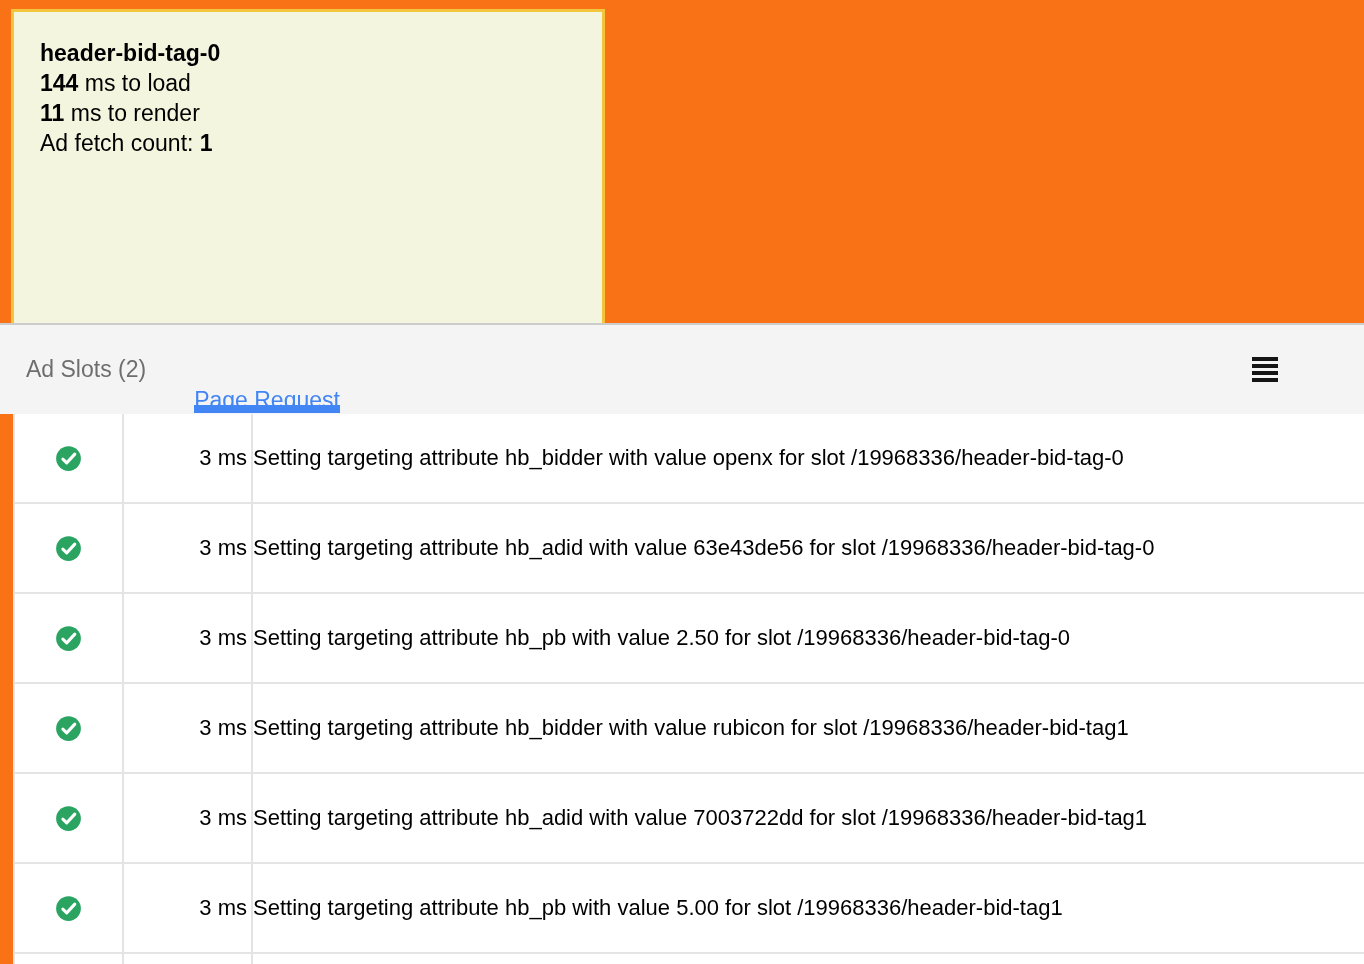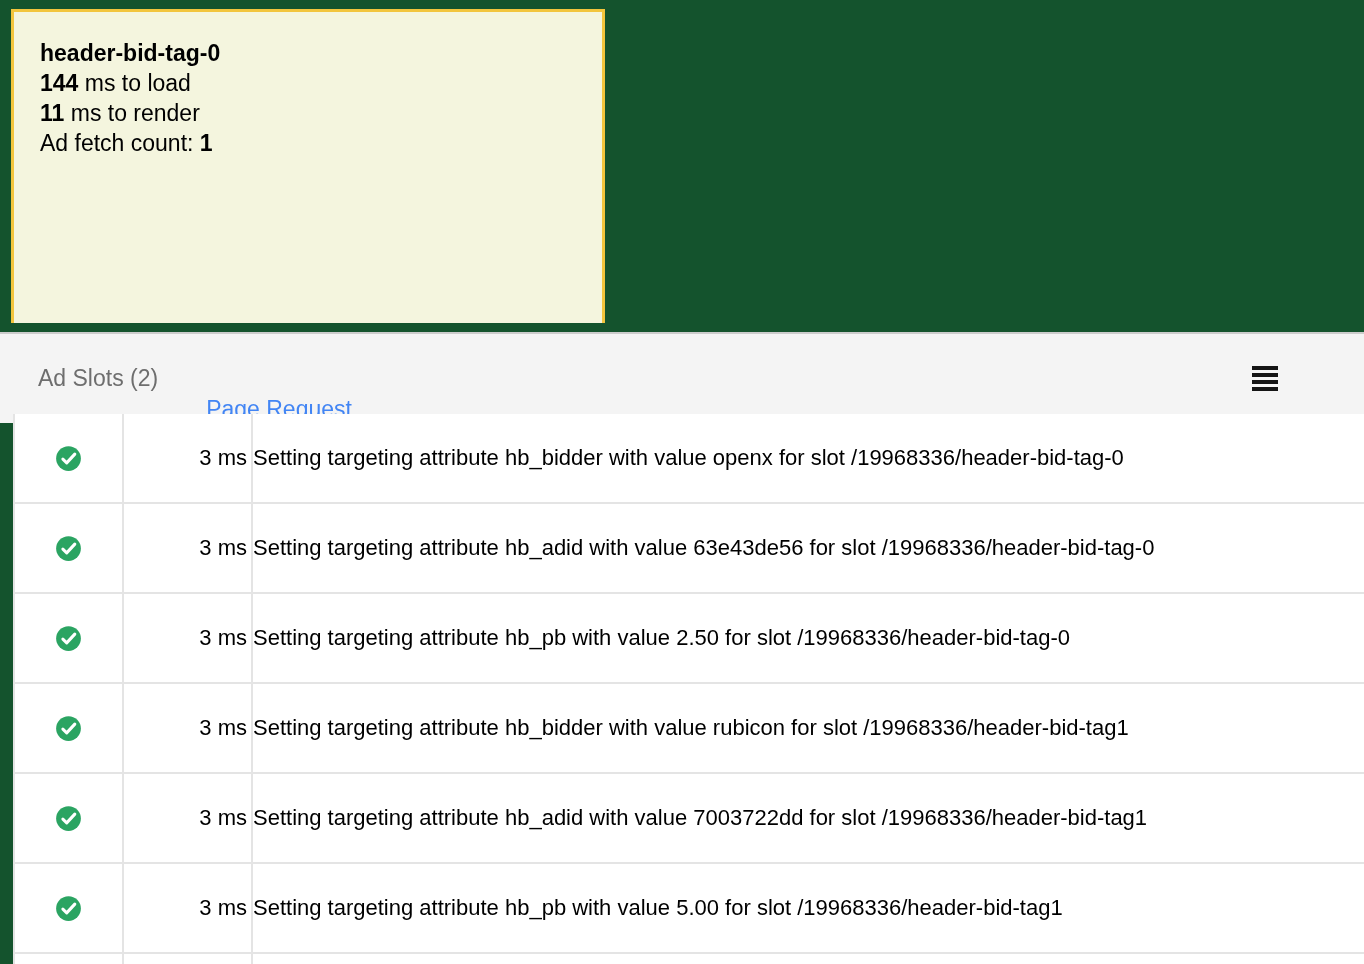--- a/index.html
+++ b/index.html
@@ -4,38 +4,38 @@
 <style>
   :root{
     --overlay-bg:#F4F5DE; --overlay-border:#F2C53D;
     --tabbar-bg:#F4F4F4; --tabbar-border:#CCCCCC;
     --tab-inactive:#6E6E6E; --accent-blue:#4285F4;
     --row-border:#E4E4E4; --check-green:#2BA462; --text:#000000;
   }
   *{box-sizing:border-box;margin:0;padding:0;}
   html,body{background:#fff;}
   body{font-family:"Liberation Sans","DejaVu Sans",sans-serif;color:var(--text);}
-  .screen{position:relative;width:1364px;height:964px;background:#14532d;overflow:hidden;}
+  .screen{position:relative;width:1364px;height:964px;background:#f97316;overflow:hidden;}
 
   
   .overlay-box{
     position:absolute;left:11px;top:9px;width:594px;height:314px;
     background:var(--overlay-bg);
     border:3px solid var(--overlay-border);border-bottom:none;
     padding:26px 20px 0 26px;
     font-size:23px;line-height:30px;color:#000;
   }
   .ov-title{font-weight:bold;}
   .ov-line b{font-weight:bold;text-align:center;}
 
   
   .tabbar{
-    position:absolute;left:0;top:332px;width:1364px;height:91px;
+    position:absolute;left:0;top:323px;width:1364px;height:91px;
     background:var(--tabbar-bg);border-top:2px solid var(--tabbar-border);
-    display:flex;align-items:stretch;padding-left:38px;
+    display:flex;align-items:stretch;padding-left:26px;
   }
   .tab{
     position:relative;display:flex;align-items:center;
     font-size:23px;margin-right:48px;cursor:pointer;
   }
   .tab.inactive{color:var(--tab-inactive);}
   .tab.active{color:var(--accent-blue);align-items:flex-end;}
   .tab.active::after{
     content:"";position:absolute;left:0;right:0;bottom:1px;height:8px;
     background:var(--accent-blue);

